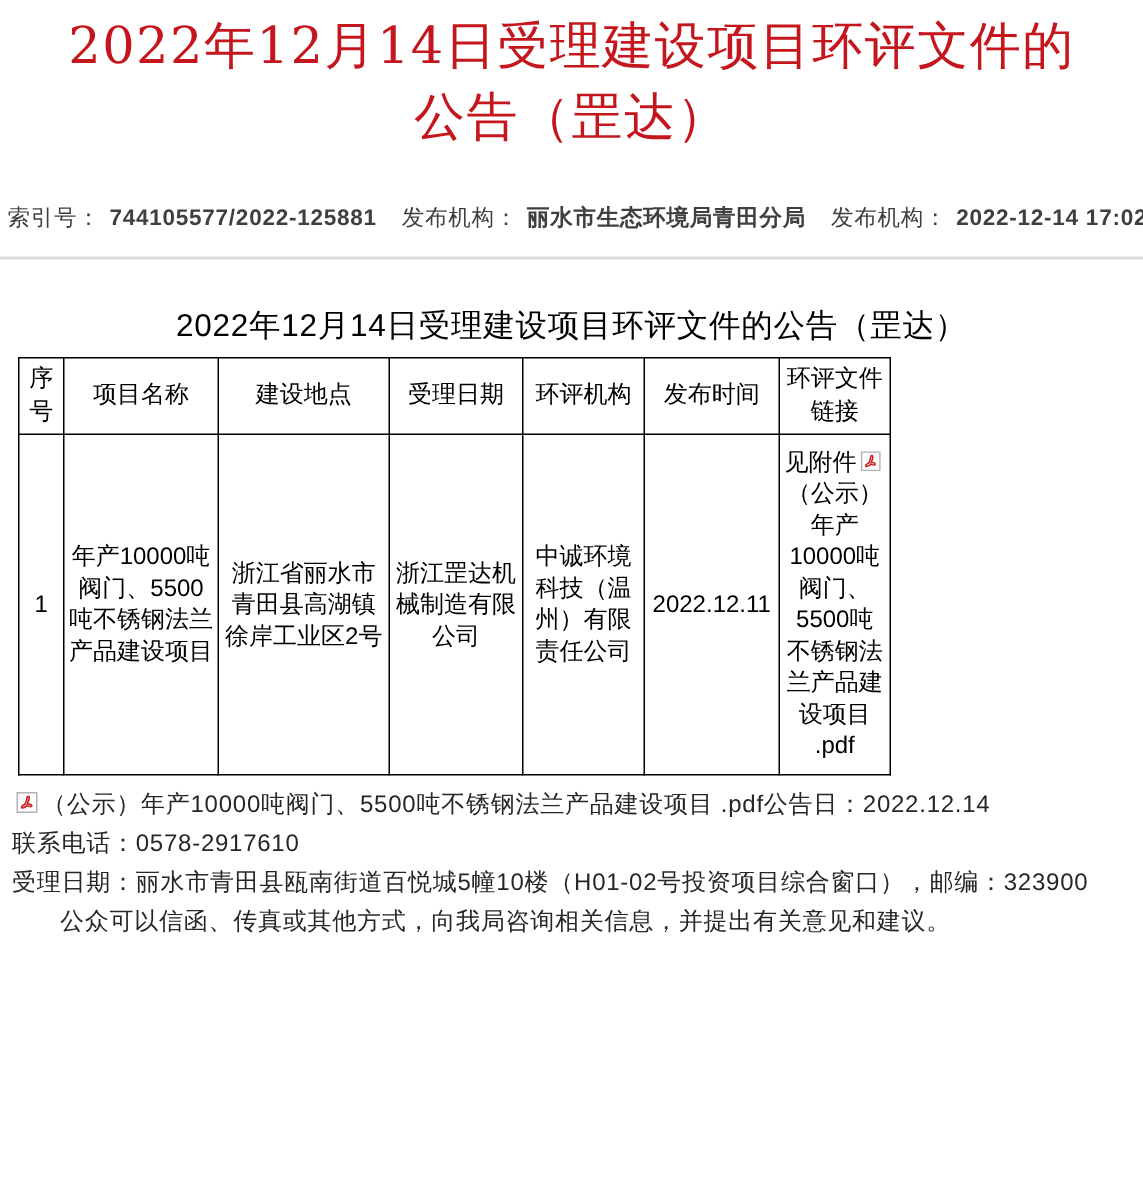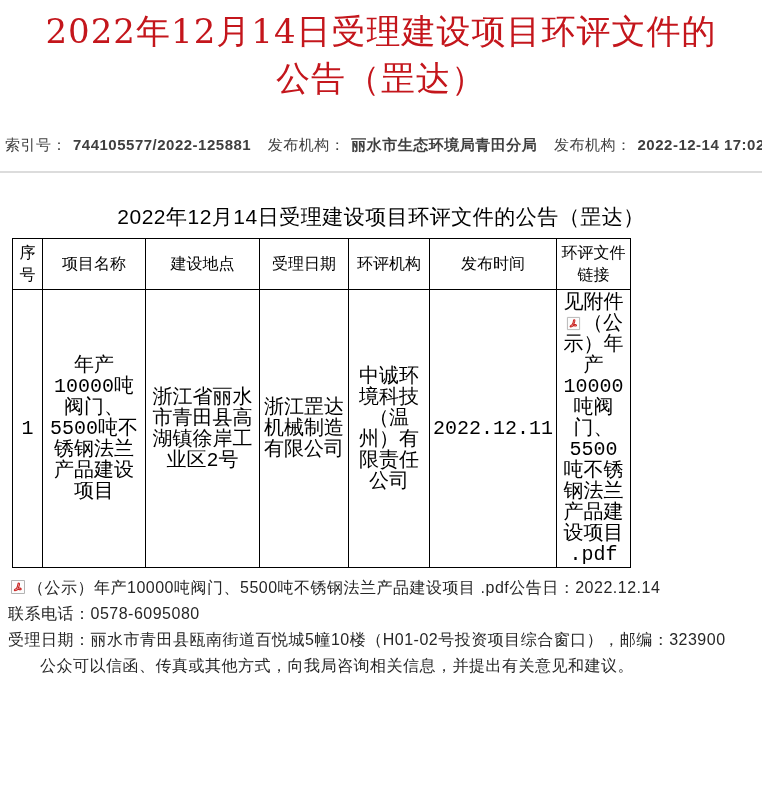--- a/index.html
+++ b/index.html
@@ -66,22 +66,22 @@
     overflow: hidden;
   }
   table.notice th {
     font-weight: normal;
     font-size: 16px;
     color: #000;
     height: 46px;
     line-height: 22px;
   }
   table.notice td {
-    font-family: Liberation Mono, monospace;
-    font-size: 20px;
+    font-family: Liberation Sans, sans-serif;
+    font-size: 16px;
     line-height: 21px;
     color: #000;
     height: 222px;
   }
   td.date-cell { white-space: nowrap; font-size: 14px; }
   td.attach-cell { line-height: 22px; padding: 2px 2px; }
   .attach-link { color: #000; text-decoration: none; cursor: pointer; }
 
   .pdf-icon {
     display: inline-block;
@@ -157,19 +157,19 @@
           </td>
         </tr>
       </tbody>
     </table>
 
     <div class="footer">
       <p><svg class="pdf-icon" width="16" height="16" viewBox="0 0 16 16">
             <path d="M1.5 1.5 h13 v13 h-13 z" fill="#fcfcfc" stroke="#b3b3b3" stroke-width="1"></path>
             <path d="M4.6 11.6 C3.8 11 5.3 9.9 6.5 9.4 C7.3 7.9 7.9 6.1 8 4.9 C8.1 3.6 9.5 3.7 9.5 4.9 C9.5 5.9 8.9 7.6 8.2 9 C9.3 8.8 11.1 9.2 11.2 10.1 C11.3 11 9.6 10.8 8.3 10.2 C7.1 10.8 5.3 12.1 4.6 11.6 Z" fill="none" stroke="#c9211f" stroke-width="1.1"></path>
           </svg><a class="file-link">（公示）年产10000吨阀门、5500吨不锈钢法兰产品建设项目 .pdf</a><span>公告日：2022.12.14</span></p>
-      <p><span>联系电话：</span><span>0578-6095080</span></p>
+      <p><span>联系电话：</span><span>0578-2917610</span></p>
       <p><span>受理日期：</span><span>丽水市青田县瓯南街道百悦城5幢10楼（H01-02号投资项目综合窗口），邮编：323900</span></p>
       <p class="indent">公众可以信函、传真或其他方式，向我局咨询相关信息，并提出有关意见和建议。</p>
     </div>
 
   </div>
 </div>
 
 </body></html>

